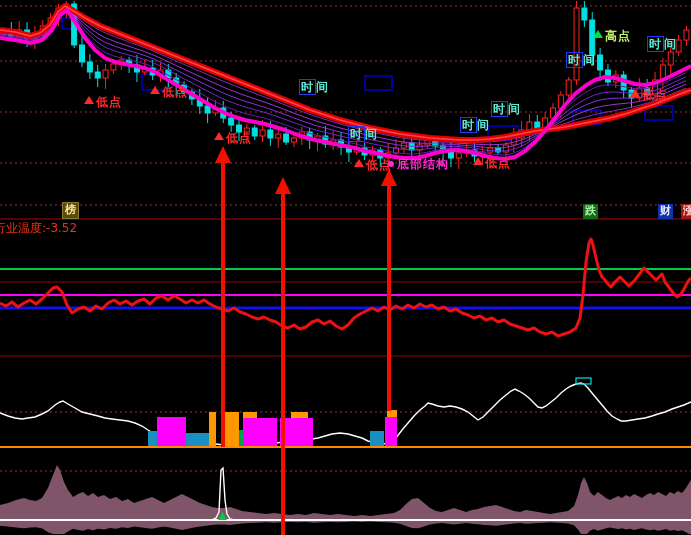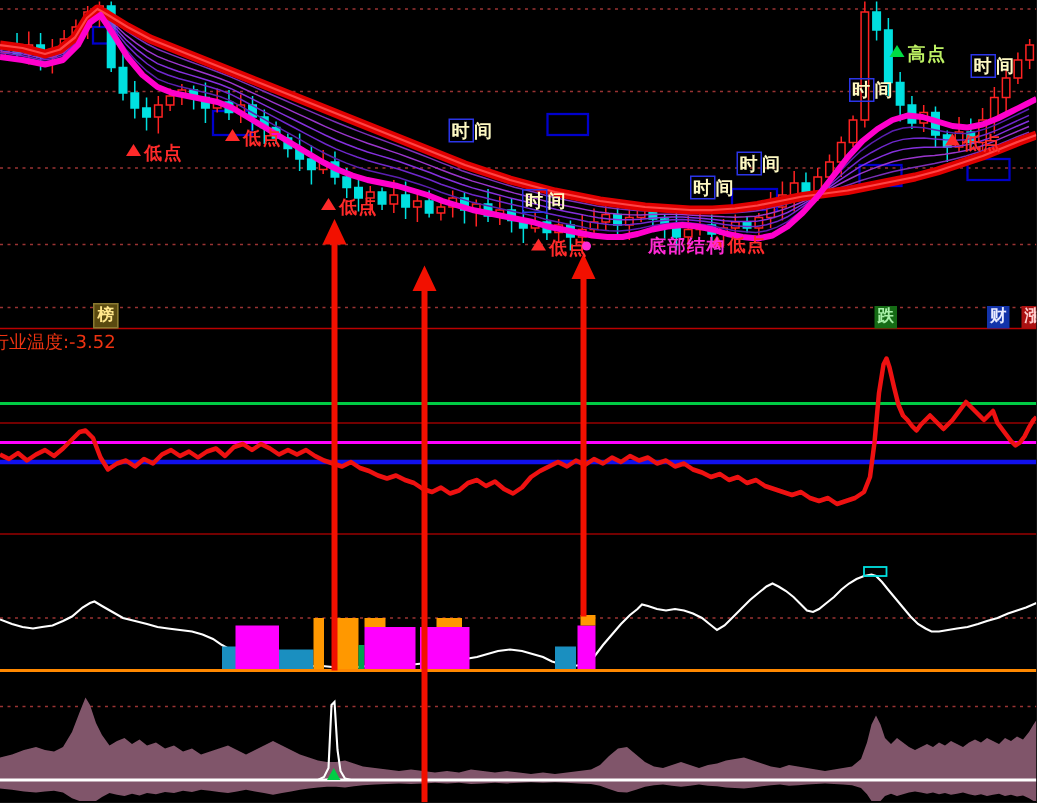--- a/index.html
+++ b/index.html
@@ -2,21 +2,21 @@
 <html><head>
 <meta charset="utf-8">
 <style>
   html,body{margin:0;padding:0;background:#222;}
   .screen{position:relative;width:691px;height:535px;background:#000;overflow:hidden;
           font-family:"DejaVu Sans",sans-serif;}
   .screen svg{position:absolute;left:0;top:0;}
   .ann{position:absolute;font-size:12px;font-weight:bold;line-height:1;white-space:nowrap;letter-spacing:1px;}
   .ann.low{color:#ff2a2a;}
   .ann.high{color:#bef264;}
-  .ann.time{color:#fef9c3;}
+  .ann.time{color:#5eead4;}
   .ann.bots{color:#ff2ad5;}
   .tri{position:absolute;width:0;height:0;border-left:5px solid transparent;border-right:5px solid transparent;}
   .tri.red{border-bottom:8px solid #ff2a2a;}
   .tri.green{border-bottom:8px solid #00dd44;}
   .dot{position:absolute;width:6px;height:6px;border-radius:50%;background:#ff2ad5;}
   .tbox{border:1px solid #2b35e8;padding:0 1px;}
   .badge{position:absolute;font-size:11px;font-weight:bold;line-height:1.15;padding:1px 2px;}
   #badge-bang{left:62px;top:202px;background:#5a4a10;color:#ffe68a;border:1px solid #8a7a30;}
   #badge-die{left:583px;top:204px;background:#156b15;color:#a8f0a8;}
   #badge-cai{left:658px;top:204px;background:#1233aa;color:#e8eaff;}
@@ -275,21 +275,21 @@
       <div class="ann low" style="left: 642px; top: 89px;">低点</div>
       <div class="tri green" style="left: 593px; top: 30px;"></div>
       <div class="ann high" style="left: 605px; top: 30px;">高点</div>
       <div class="ann time" style="left: 299px; top: 81px;"><span class="tbox">时</span><span>间</span></div>
       <div class="ann time" style="left: 348px; top: 128px;"><span class="tbox">时</span><span>间</span></div>
       <div class="ann time" style="left: 460px; top: 119px;"><span class="tbox">时</span><span>间</span></div>
       <div class="ann time" style="left: 491px; top: 103px;"><span class="tbox">时</span><span>间</span></div>
       <div class="ann time" style="left: 566px; top: 54px;"><span class="tbox">时</span><span>间</span></div>
       <div class="ann time" style="left: 647px; top: 38px;"><span class="tbox">时</span><span>间</span></div>
       <div class="dot" style="left: 388px; top: 161px;"></div>
-      <div class="ann bots" style="left: 397px; top: 158px; margin-left: 35px;">底部结构</div>
+      <div class="ann bots" style="left: 397px; top: 158px;">底部结构</div>
     </div>
 
   <div id="temp-label">
     <span>行业温度:</span><span>-3.52</span>
   </div>
 
   <div class="badge" id="badge-bang">榜</div>
   <div class="badge" id="badge-die">跌</div>
   <div class="badge" id="badge-cai">财</div>
   <div class="badge" id="badge-zhang">涨</div>

